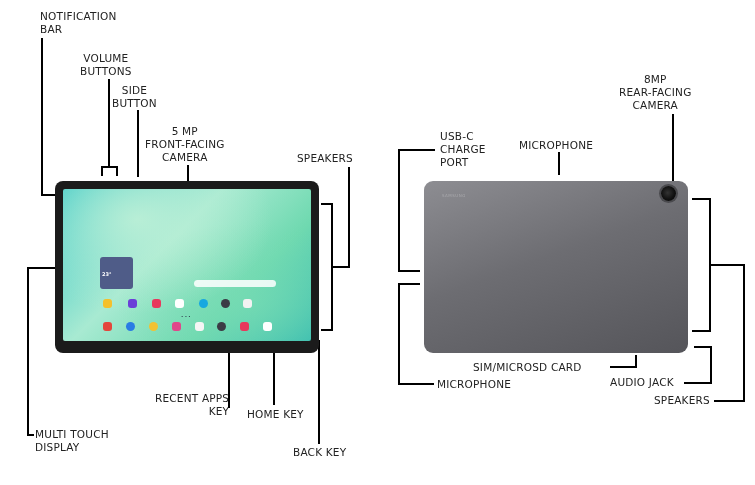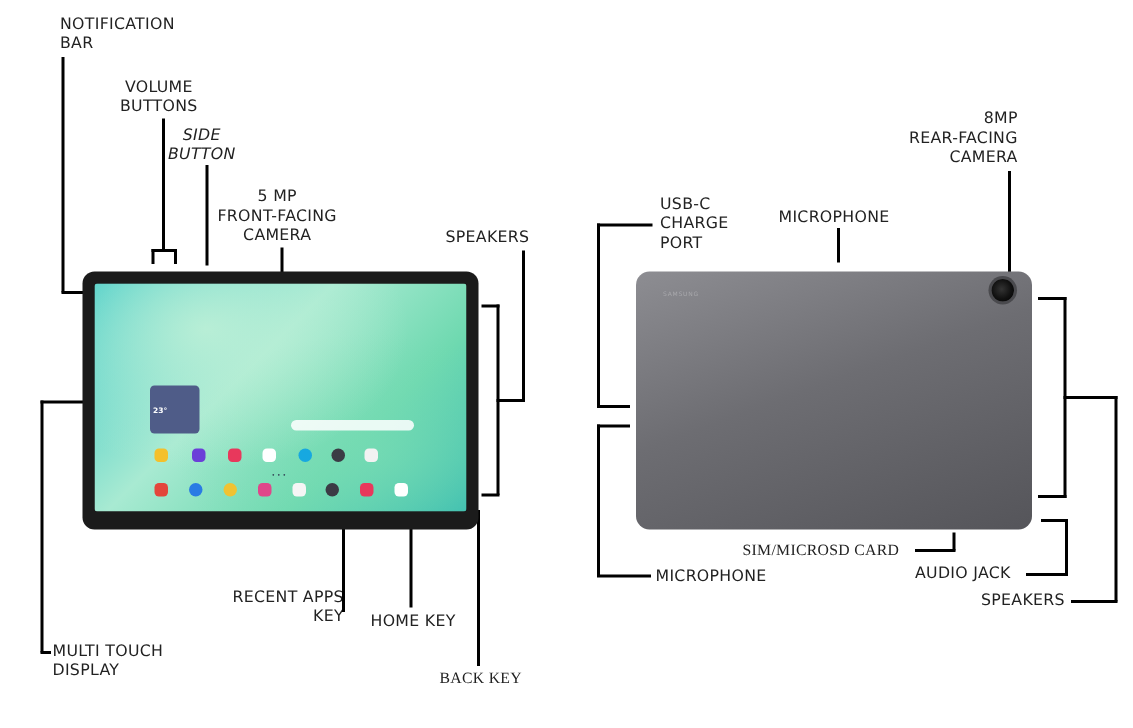--- a/index.html
+++ b/index.html
@@ -36,32 +36,32 @@
          background: radial-gradient(circle at 45% 45%, #333 0%, #111 55%, #000 100%);
          box-shadow: 0 0 0 2px #4a4a4e; }
 </style>
 </head>
 <body>
 
 <div class="lbl" style="left:40px;top:10px;">NOTIFICATION
 BAR</div>
 <div class="lbl c" style="left:80px;top:52px;">VOLUME
 BUTTONS</div>
-<div class="lbl c" style="left:112px;top:84px;font-style:italic;">SIDE
+<div class="lbl c" style="left:112px;top:84px;">SIDE
 BUTTON</div>
 <div class="lbl c" style="left:145px;top:125px;">5 MP
 FRONT-FACING
 CAMERA</div>
 <div class="lbl" style="left:297px;top:152px;">SPEAKERS</div>
 <div class="lbl" style="left:35px;top:428px;">MULTI TOUCH
 DISPLAY</div>
 <div class="lbl r" style="left:155px;top:392px;">RECENT APPS
 KEY</div>
 <div class="lbl" style="left:247px;top:408px;">HOME KEY</div>
-<div class="lbl" style="left:293px;top:446px;font-family:Liberation Serif, serif;">BACK KEY</div>
+<div class="lbl" style="left:293px;top:446px;">BACK KEY</div>
 
 <div class="ln" style="left:41px;top:38px;width:2px;height:157px;"></div>
 <div class="ln" style="left:41px;top:194px;width:28px;height:2px;"></div>
 
 <div class="ln" style="left:108px;top:79px;width:2px;height:88px;"></div>
 <div class="ln" style="left:101px;top:166px;width:17px;height:2px;"></div>
 <div class="ln" style="left:101px;top:166px;width:2px;height:10px;"></div>
 <div class="ln" style="left:116px;top:166px;width:2px;height:10px;"></div>
 
 <div class="ln" style="left:137px;top:110px;width:2px;height:67px;"></div>
@@ -111,24 +111,24 @@
     <div class="app" style="left:154px;top:133px;background:#3b3b45;border-radius:50%;"></div>
     <div class="app" style="left:177px;top:133px;background:#e8385c;"></div>
     <div class="app" style="left:200px;top:133px;background:#ffffff;"></div>
   </div>
 </div>
 
 <div class="lbl" style="left:440px;top:130px;">USB-C
 CHARGE
 PORT</div>
 <div class="lbl" style="left:519px;top:139px;">MICROPHONE</div>
-<div class="lbl c" style="left:606px;top:73px;text-align:right;">8MP
+<div class="lbl c" style="left:619px;top:73px;">8MP
 REAR-FACING
 CAMERA</div>
-<div class="lbl" style="left:495px;top:361px;font-family:Liberation Serif, serif;">SIM/MICROSD CARD</div>
+<div class="lbl" style="left:473px;top:361px;">SIM/MICROSD CARD</div>
 <div class="lbl" style="left:437px;top:378px;">MICROPHONE</div>
 <div class="lbl" style="left:610px;top:376px;">AUDIO JACK</div>
 <div class="lbl" style="left:654px;top:394px;">SPEAKERS</div>
 
 <div class="ln" style="left:398px;top:149px;width:2px;height:123px;"></div>
 <div class="ln" style="left:398px;top:149px;width:37px;height:2px;"></div>
 <div class="ln" style="left:398px;top:270px;width:22px;height:2px;"></div>
 
 <div class="ln" style="left:558px;top:152px;width:2px;height:23px;"></div>
 

